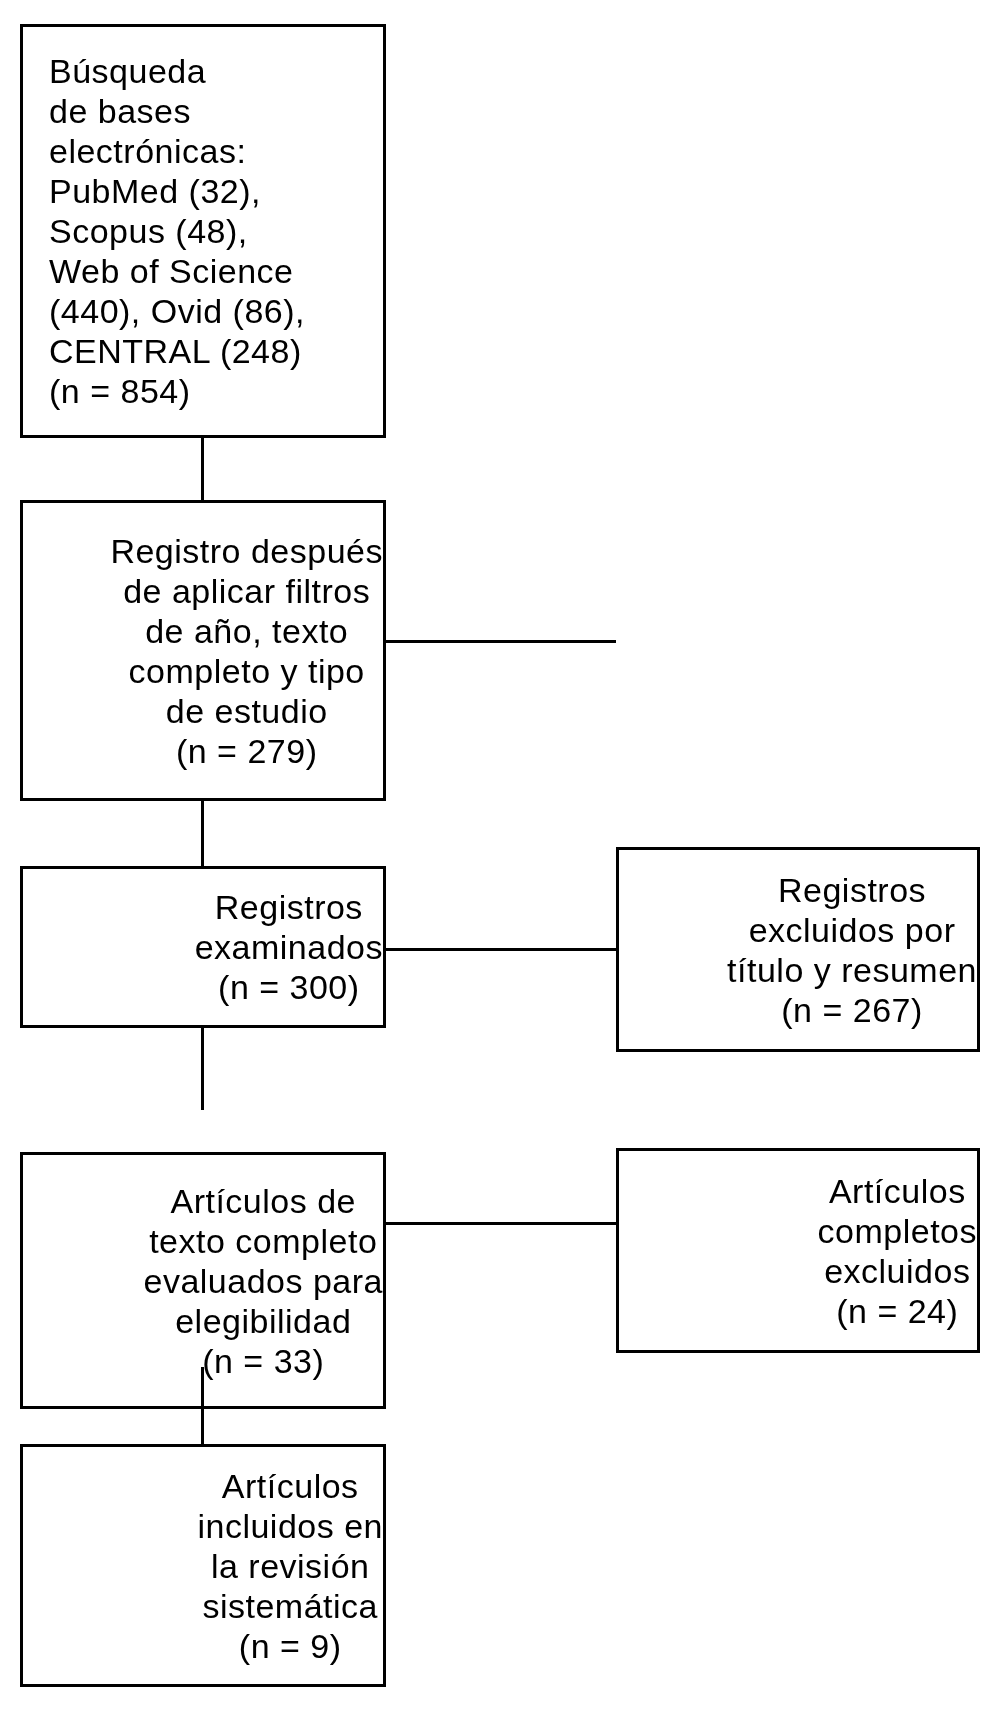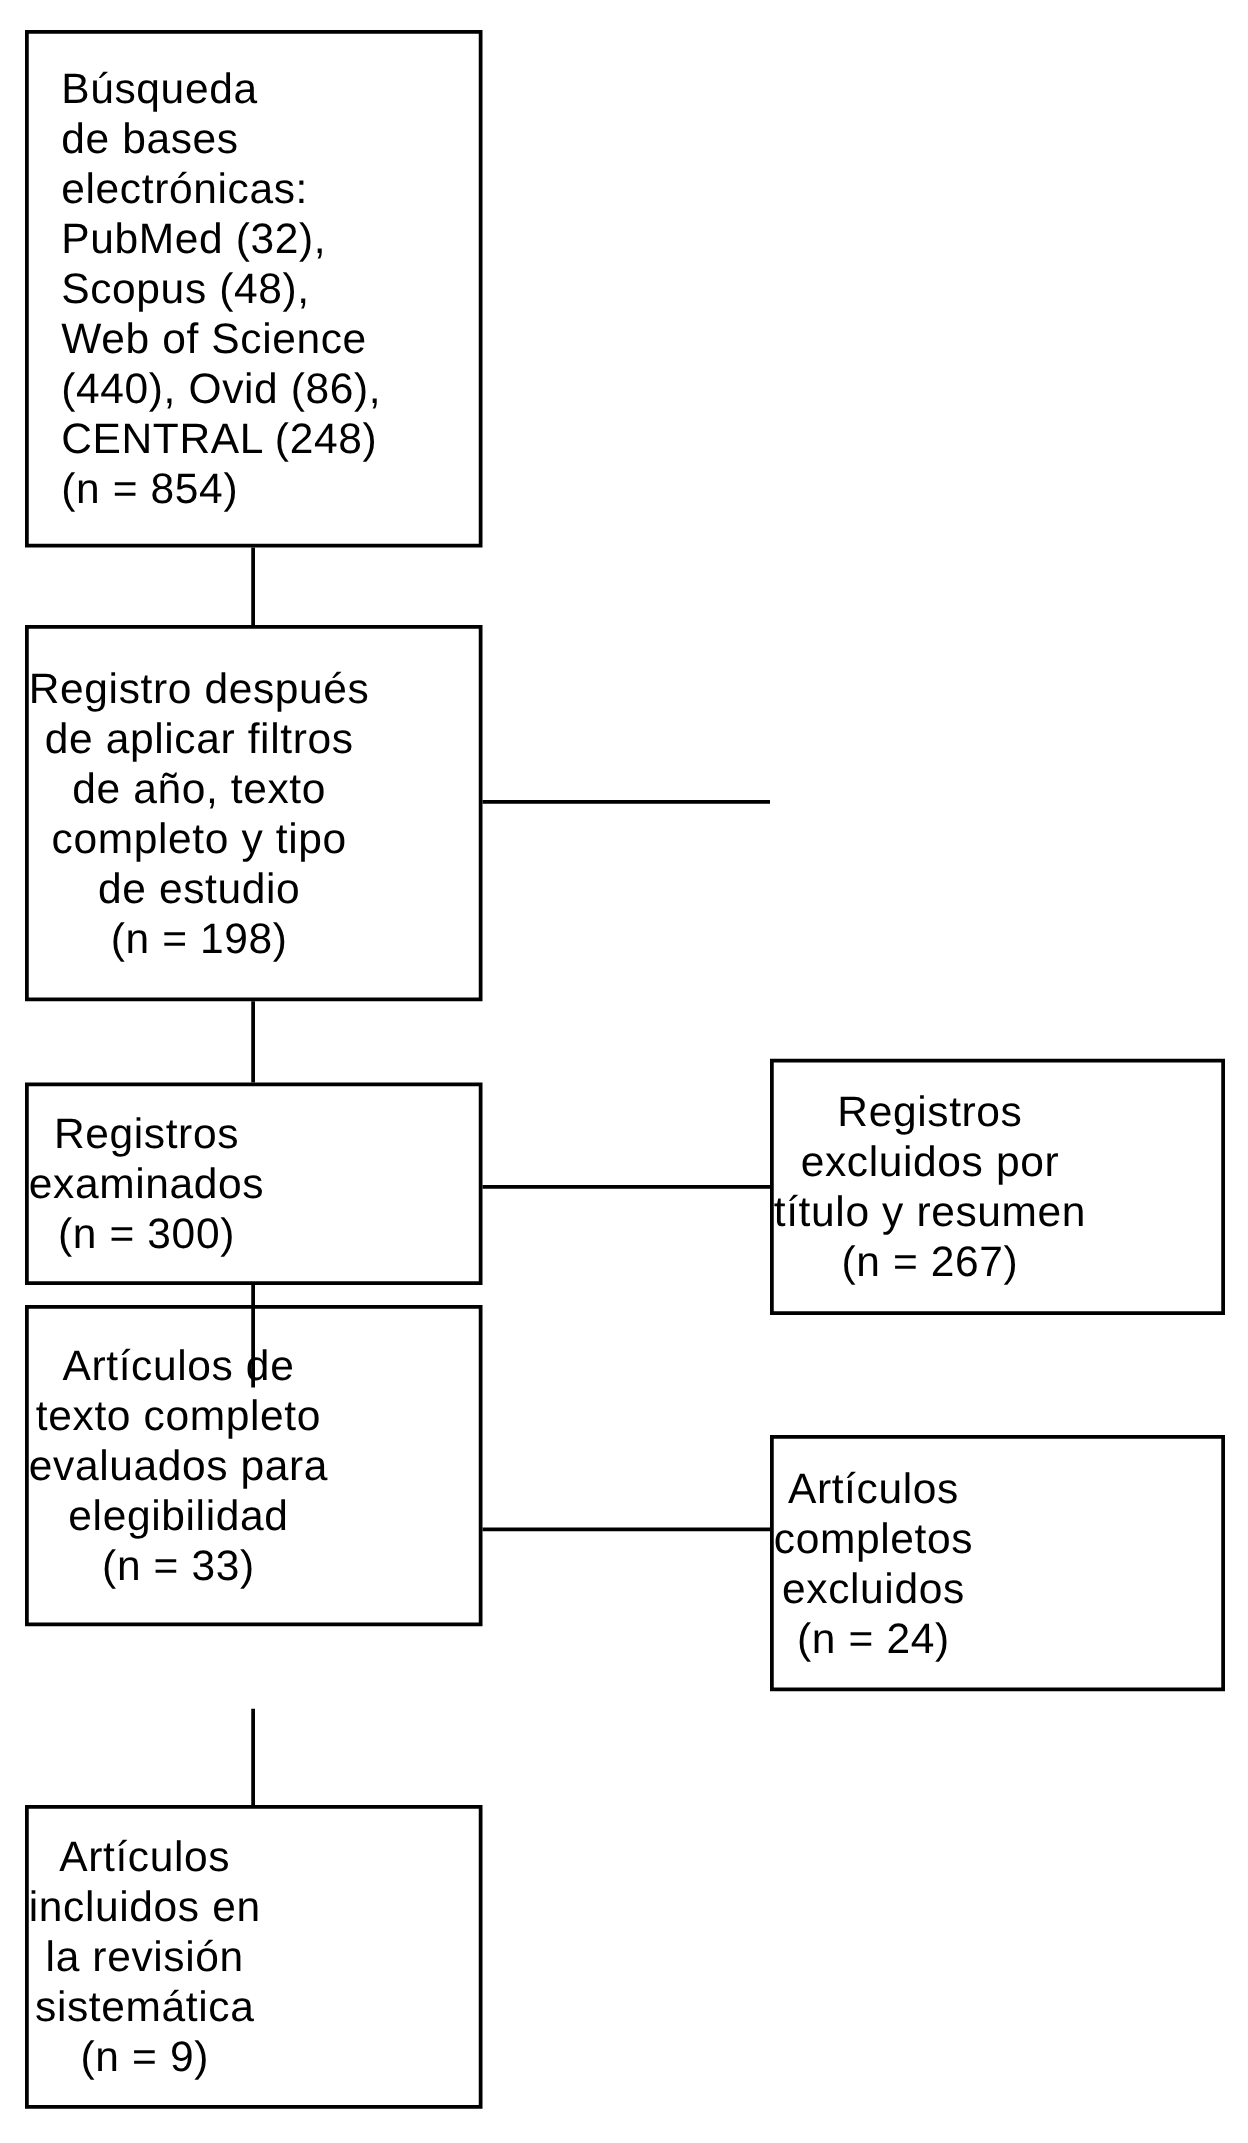--- a/index.html
+++ b/index.html
@@ -15,39 +15,39 @@
     font-family: "Liberation Sans", "DejaVu Sans", sans-serif;
     color: #000000;
   }
   .box {
     position: absolute;
     box-sizing: border-box;
     border: 3px solid #000000;
     background: #ffffff;
     display: flex;
     align-items: center;
-    justify-content: flex-start;
+    justify-content: flex-end;
   }
   .txt {
     white-space: pre-line;
     font-size: 34px;
     line-height: 40px;
     text-align: center;
     letter-spacing: 0.5px;
   }
   .txt.left-align {
     text-align: left;
     width: 100%;
     padding-left: 26px;
   }
   
   .box-search   { left: 20px;  top: 24px;   width: 366px; height: 414px; }
   .box-filtered { left: 20px;  top: 500px;  width: 366px; height: 301px; }
   .box-screened { left: 20px;  top: 866px;  width: 366px; height: 162px; }
-  .box-fulltext { left: 20px;  top: 1044px; width: 366px; height: 257px; }
+  .box-fulltext { left: 20px;  top: 1152px; width: 366px; height: 257px; }
   .box-included { left: 20px;  top: 1444px; width: 366px; height: 243px; }
   
   .box-duplicates { left: 616px; top: 567px;  width: 364px; height: 137px; }
   .box-title-abs  { left: 616px; top: 847px;  width: 364px; height: 205px; }
   .box-ft-excl    { left: 616px; top: 1148px; width: 364px; height: 205px; }
   
   .line {
     position: absolute;
     background: #000000;
   }
@@ -77,21 +77,21 @@
 CENTRAL (248)
 (n = 854)</span>
   </div>
 
   <div class="box box-filtered">
     <span class="txt">Registro después
 de aplicar filtros
 de año, texto
 completo y tipo
 de estudio
-(n = 198)</span>
+(n = 279)</span>
   </div>
 
   <div class="box box-screened">
     <span class="txt">Registros
 examinados
 (n = 300)</span>
   </div>
 
   <div class="box box-fulltext">
     <span class="txt">Artículos de

